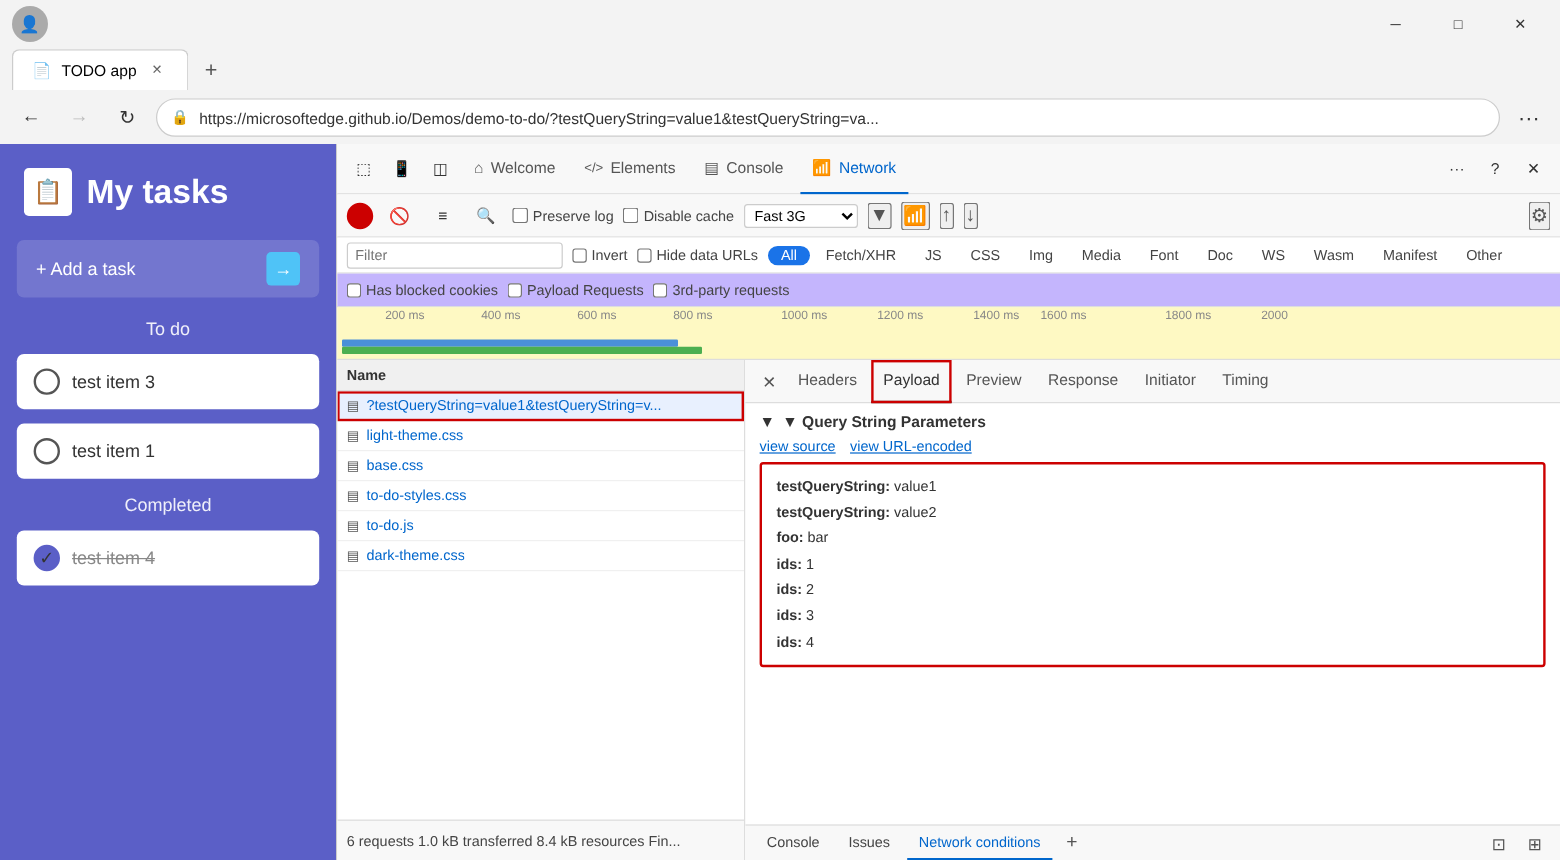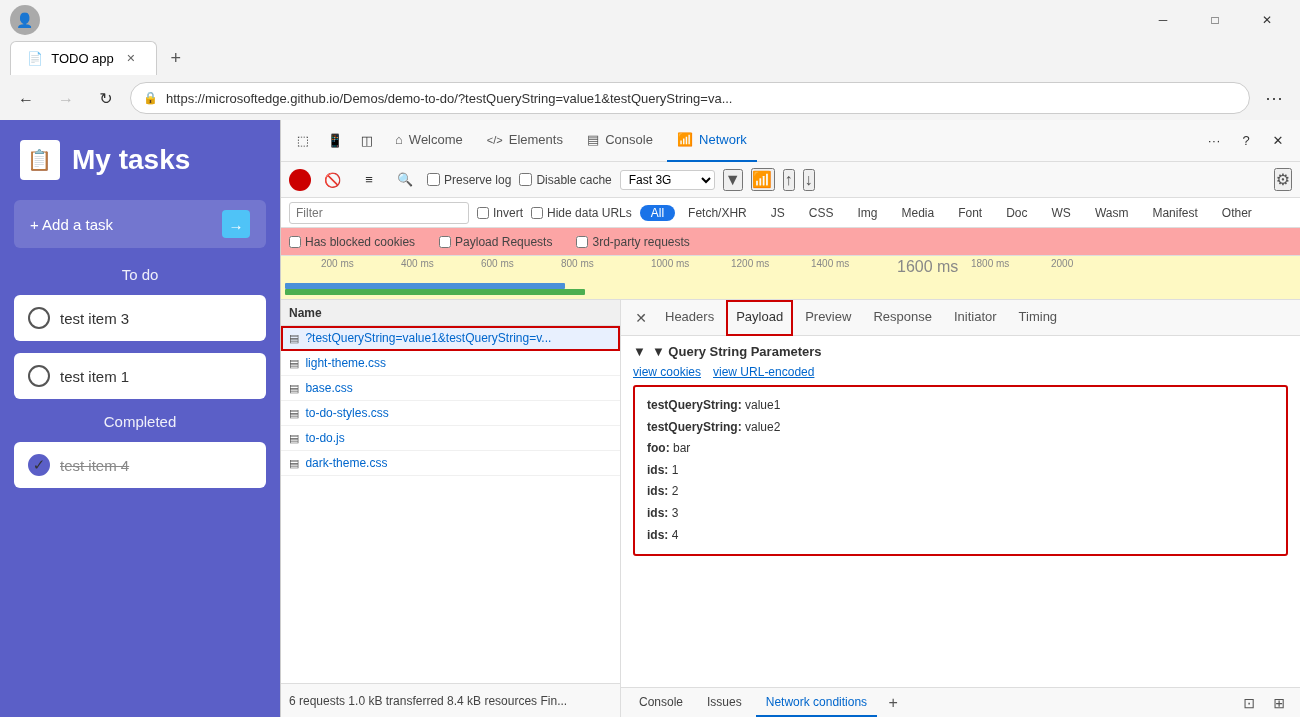--- a/index.html
+++ b/index.html
@@ -59,21 +59,21 @@
     .settings-gear { margin-left: auto; color: #555; font-size: 16px; cursor: pointer; }
 
     .filter-bar { display: flex; align-items: center; padding: 0 8px; height: 30px; border-bottom: 1px solid #ddd; background: white; gap: 8px; }
     .filter-input { flex: 1; height: 22px; border: 1px solid #ccc; border-radius: 3px; padding: 0 6px; font-size: 12px; max-width: 180px; }
     .filter-checkbox { display: flex; align-items: center; gap: 4px; font-size: 12px; color: #444; white-space: nowrap; }
     .filter-checkbox input { width: 12px; height: 12px; }
     .filter-types { display: flex; gap: 2px; }
     .ftype { padding: 1px 11px; border: none; background: transparent; cursor: pointer; font-size: 12px; border-radius: 3px; color: #444; }
     .ftype.active { background: #1A73E8; color: white; border-radius: 10px; }
 
-    .extra-filter-bar { display: flex; align-items: center; padding: 0 8px; height: 28px; border-bottom: 1px solid #ddd; background: #fca5a5; gap: 24px; }
+    .extra-filter-bar { display: flex; align-items: center; padding: 0 8px; height: 28px; border-bottom: 1px solid #ddd; background: #c4b5fd; gap: 8px; }
     .extra-filter-bar .filter-checkbox { font-size: 12px; }
 
     
     .timeline { height: 44px; border-bottom: 1px solid #ddd; background: #fef9c3; position: relative; overflow: hidden; }
 
     
     .network-content { display: flex; flex: 1; overflow: hidden; }
     .requests-panel { width: 340px; flex-shrink: 0; border-right: 1px solid #ddd; display: flex; flex-direction: column; overflow: hidden; }
     .requests-header { display: flex; align-items: center; padding: 0 8px; height: 26px; background: #f0f0f0; border-bottom: 1px solid #ddd; font-size: 12px; font-weight: 600; color: #333; }
     .request-list { flex: 1; overflow-y: auto; }
@@ -273,21 +273,21 @@
 
     <div class="timeline">
       <div style="position:absolute;top:2px;left:0;right:0;display:flex;padding:0 4px;">
         <span style="position:absolute;left:40px;font-size:10px;color:#888;">200 ms</span>
         <span style="position:absolute;left:120px;font-size:10px;color:#888;">400 ms</span>
         <span style="position:absolute;left:200px;font-size:10px;color:#888;">600 ms</span>
         <span style="position:absolute;left:280px;font-size:10px;color:#888;">800 ms</span>
         <span style="position:absolute;left:370px;font-size:10px;color:#888;">1000 ms</span>
         <span style="position:absolute;left:450px;font-size:10px;color:#888;">1200 ms</span>
         <span style="position:absolute;left:530px;font-size:10px;color:#888;">1400 ms</span>
-        <span style="position:absolute;left:616px;font-size:16px;color:#888;">1600 ms</span>
+        <span style="position:absolute;left:586px;font-size:10px;color:#888;">1600 ms</span>
         <span style="position:absolute;left:690px;font-size:10px;color:#888;">1800 ms</span>
         <span style="position:absolute;left:770px;font-size:10px;color:#888;">2000</span>
       </div>
       <div style="position:absolute;bottom:10px;left:4px;width:280px;height:6px;background:#4A90D9;border-radius:1px;"></div>
       <div style="position:absolute;bottom:4px;left:4px;width:300px;height:6px;background:#4CAF50;border-radius:1px;"></div>
     </div>
 
     <div class="network-content">
 
       <div class="requests-panel">
@@ -332,21 +332,21 @@
           <button class="dtab">Response</button>
           <button class="dtab">Initiator</button>
           <button class="dtab">Timing</button>
         </div>
         <div class="details-content">
           <div class="section-header">
             <span>▼</span>
             <span>▼ Query String Parameters</span>
           </div>
           <div class="payload-links">
-            <span class="payload-link">view cookies</span>
+            <span class="payload-link">view source</span>
             <span class="payload-link">view URL-encoded</span>
           </div>
           <div class="payload-box">
             <div class="payload-row">
               <span class="payload-key">testQueryString:</span>
               <span class="payload-val"> </span><span>value1</span>
             </div>
             <div class="payload-row">
               <span class="payload-key">testQueryString:</span>
               <span class="payload-val"> </span><span>value2</span>

